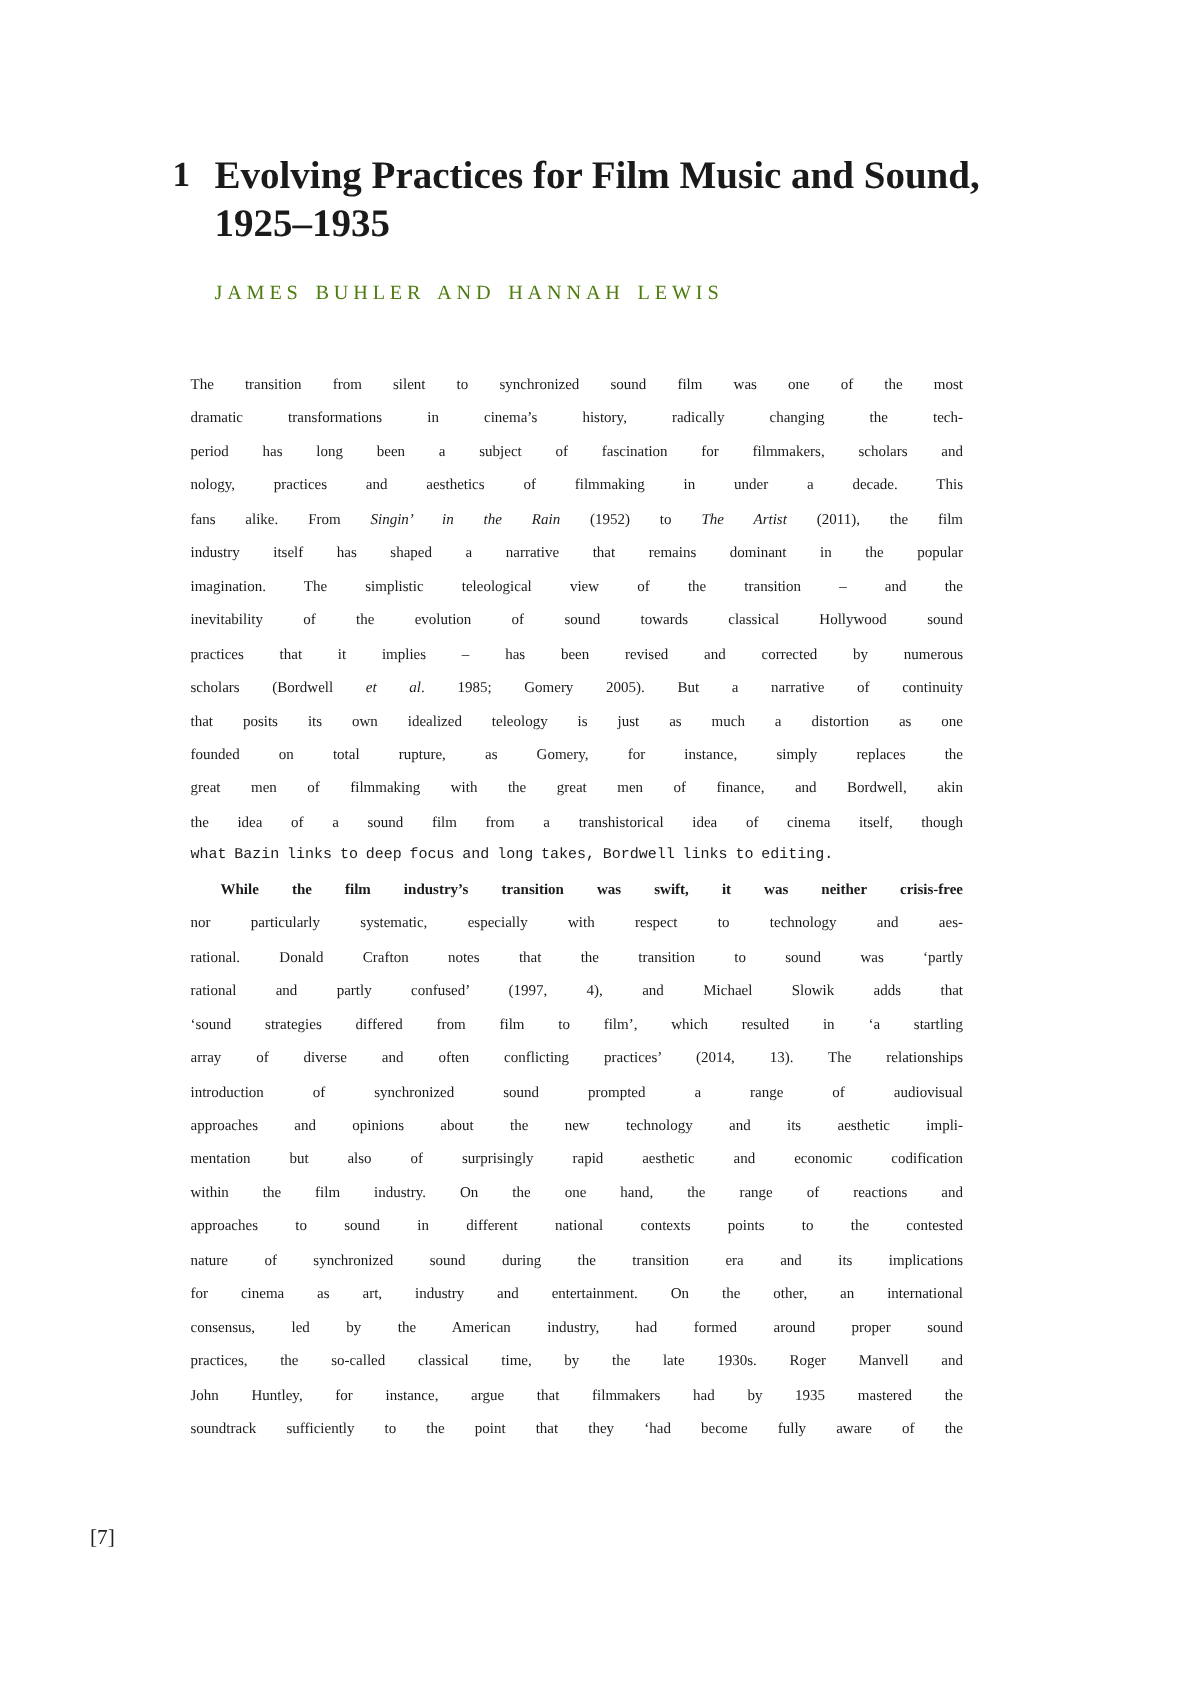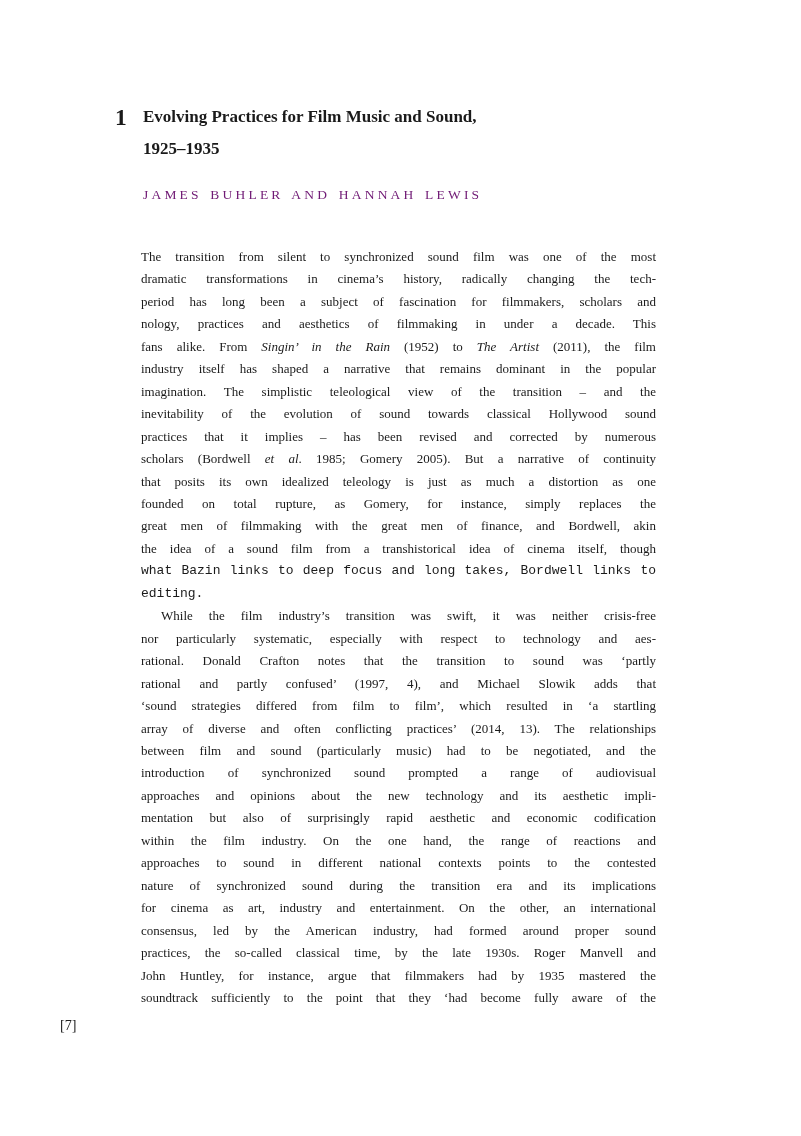--- a/index.html
+++ b/index.html
@@ -22,49 +22,49 @@
   .chap-num {
     font-weight: bold;
     font-size: 23.5px;
     line-height: 32px;
     width: 28px;
     flex: none;
   }
   .chap-title {
     margin: 0;
     font-weight: bold;
-    font-size: 17px;
+    font-size: 26px;
     line-height: 32px;
     white-space: nowrap;
     font-family: inherit;
   }
   .authors {
     position: absolute;
     left: 143px;
     top: 187px;
     font-size: 13.5px;
     letter-spacing: 3.2px;
     word-spacing: 2px;
-    color: #701a75;
+    color: #4d7c0f;
   }
   .body-text {
     position: absolute;
-    left: 141px;
+    left: 127px;
     top: 246px;
     width: 515px;
-    font-size: 13px;
+    font-size: 10px;
     line-height: 22.45px;
     word-spacing: -0.8px;
   }
   .line {
     text-align: justify;
     text-align-last: justify;
   }
   .line.flush { text-align-last: left; font-family: Liberation Mono, monospace; }
-  .line.indent { text-indent: 20px; }
+  .line.indent { text-indent: 20px; font-weight: bold; }
   .line i { }
   .pagenum {
     position: absolute;
     left: 60px;
     top: 1014px;
     font-size: 14.2px;
     line-height: 22.45px;
     color: #1f1f1f;
   }
 </style>
@@ -98,21 +98,20 @@
         <div class="line"><span>the idea of a sound film from a transhistorical idea of cinema itself, though</span></div>
         <div class="line flush"><span>what Bazin links to deep focus and long takes, Bordwell links to editing.</span></div>
       </div>
       <div class="paragraph">
         <div class="line indent"><span>While the film industry’s transition was swift, it was neither crisis-free</span></div>
         <div class="line"><span>nor particularly systematic, especially with respect to technology and aes-</span></div>
         <div class="line"><span>rational. Donald Crafton notes that the transition to sound was ‘partly</span></div>
         <div class="line"><span>rational and partly confused’ (1997, 4), and Michael Slowik adds that</span></div>
         <div class="line"><span>‘sound strategies differed from film to film’, which resulted in ‘a startling</span></div>
         <div class="line"><span>array of diverse and often conflicting practices’ (2014, 13). The relationships</span></div>
-        <div class="line"><span>between film and sound (particularly music) had to be negotiated, and the</span></div>
         <div class="line"><span>introduction of synchronized sound prompted a range of audiovisual</span></div>
         <div class="line"><span>approaches and opinions about the new technology and its aesthetic impli-</span></div>
         <div class="line"><span>mentation but also of surprisingly rapid aesthetic and economic codification</span></div>
         <div class="line"><span>within the film industry. On the one hand, the range of reactions and</span></div>
         <div class="line"><span>approaches to sound in different national contexts points to the contested</span></div>
         <div class="line"><span>nature of synchronized sound during the transition era and its implications</span></div>
         <div class="line"><span>for cinema as art, industry and entertainment. On the other, an international</span></div>
         <div class="line"><span>consensus, led by the American industry, had formed around proper sound</span></div>
         <div class="line"><span>practices, the so-called classical time, by the late 1930s. Roger Manvell and</span></div>
         <div class="line"><span>John Huntley, for instance, argue that filmmakers had by 1935 mastered the</span></div>

